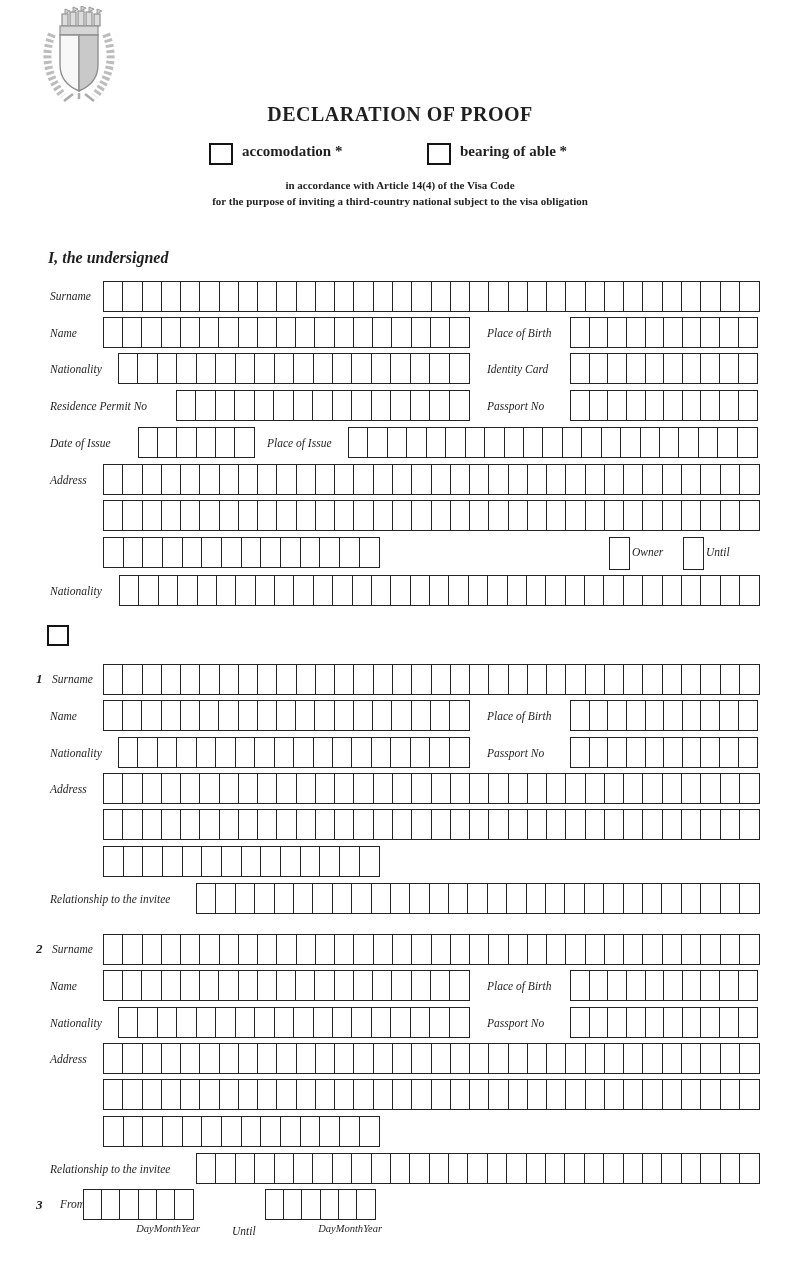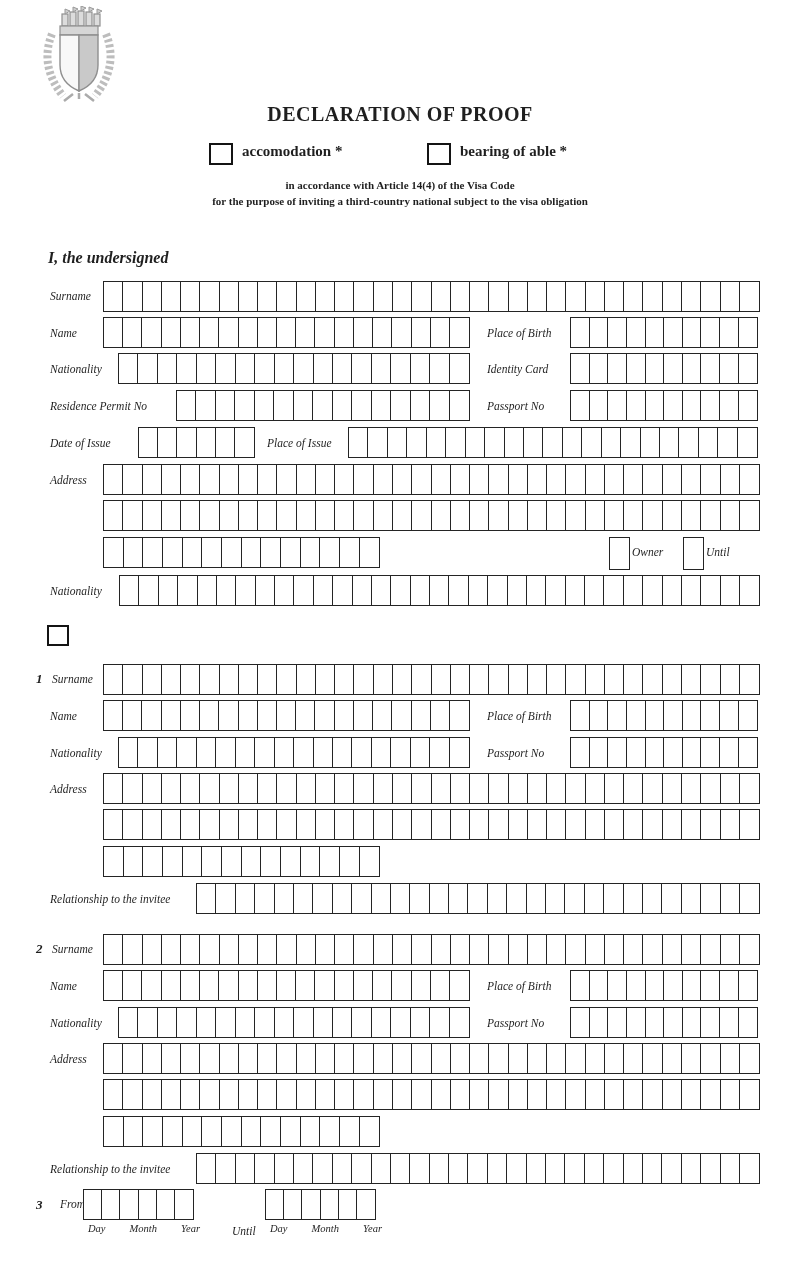--- a/index.html
+++ b/index.html
@@ -13,21 +13,21 @@
   .sub{font-weight:bold;font-size:11px;}
   .opt-label{font-weight:bold;font-size:15px;white-space:nowrap;}
   .sec-head{font-weight:bold;font-style:italic;font-size:16px;white-space:nowrap;}
   .lbl{position:absolute;font-style:italic;font-size:11.5px;white-space:nowrap;}
   .num{position:absolute;font-weight:bold;font-style:italic;font-size:13px;}
   .comb{position:absolute;display:flex;height:31px;}
   .comb .cell{flex:1;border:1.8px solid #242424;margin-left:-1.8px;background:#fff;}
   .comb .cell:first-child{margin-left:0;}
   .checkbox{position:absolute;background:#fff;border:2.6px solid #141414;}
   .single-cell{position:absolute;width:19px;height:31px;border:1.8px solid #242424;background:#fff;}
-  .units{position:absolute;display:flex;justify-content:space-between;font-style:italic;font-size:10.5px;}
+  .units{position:absolute;display:flex;justify-content:flex-end;font-style:italic;font-size:10.5px;}
   .units span{white-space:nowrap;}
 </style>
 </head>
 <body>
 
 <div class="page">
 
   <svg class="abs" style="left:36px;top:6px;" width="86" height="100" viewBox="0 0 86 100">
 
     <path d="M16,28 Q3,60 27,90" stroke="#bdbdbd" stroke-width="8" fill="none" stroke-dasharray="3,2.5"></path>

